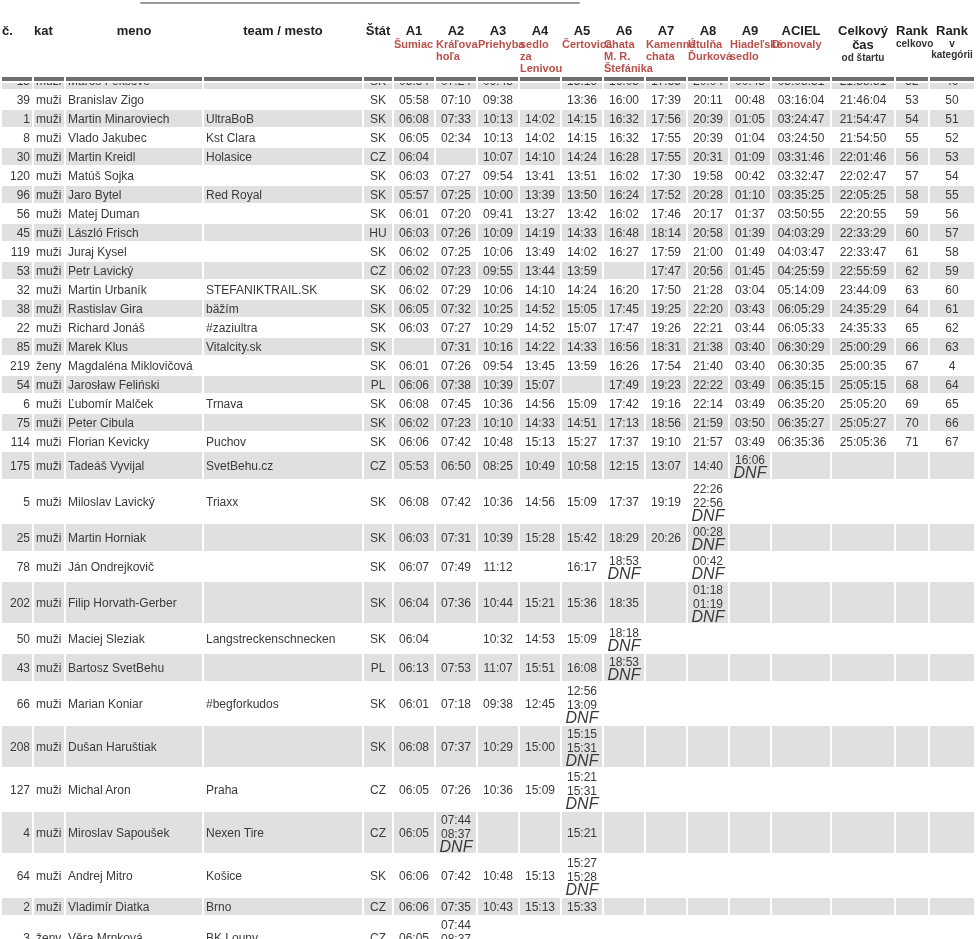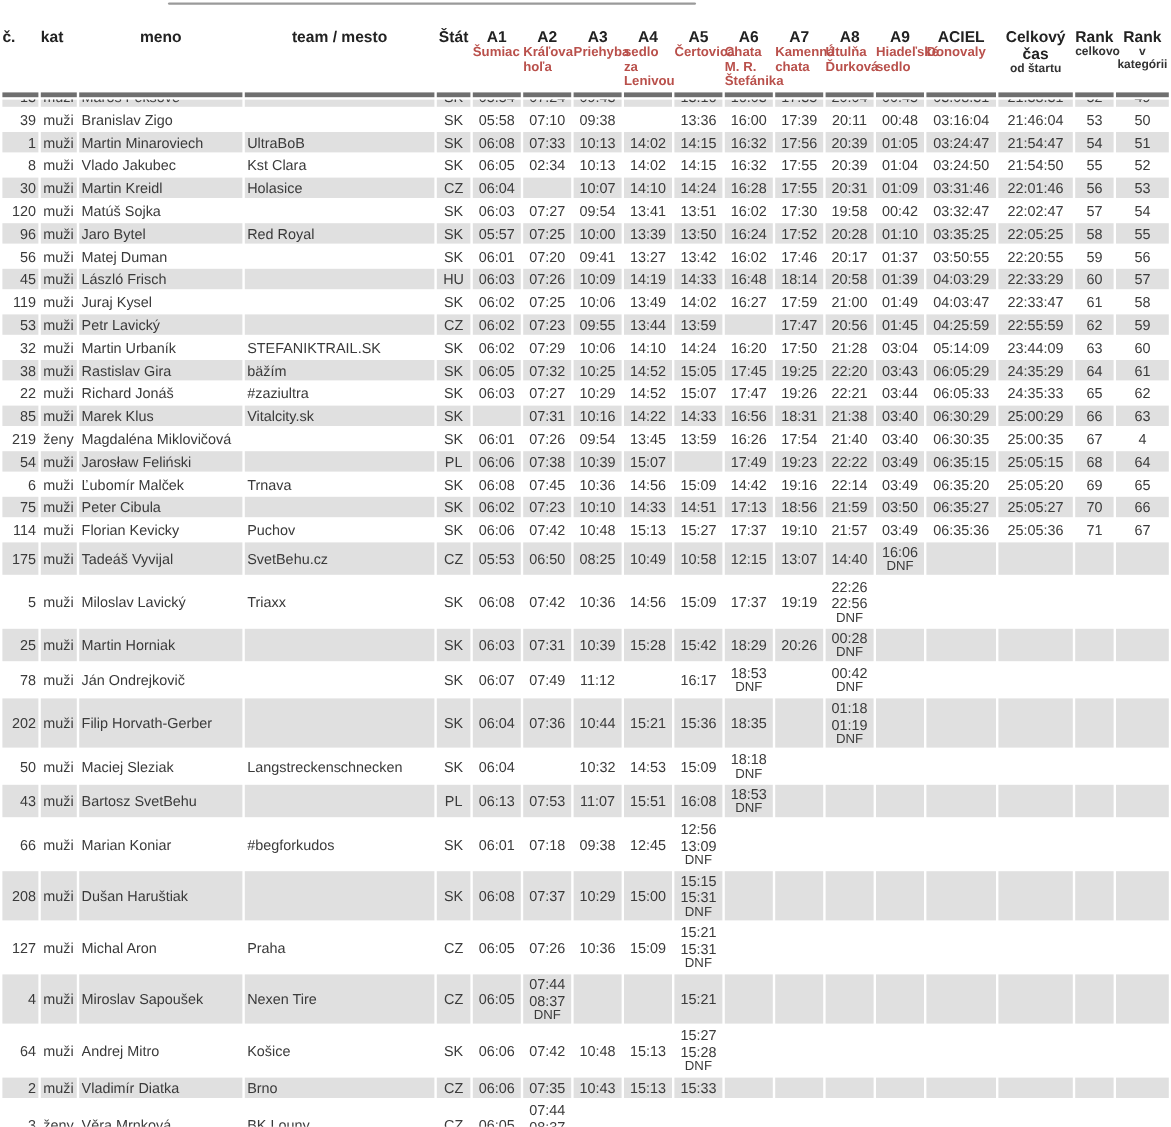--- a/index.html
+++ b/index.html
@@ -29,21 +29,21 @@
     padding:1px 2px;height:15px;overflow:hidden;
   }
   tr.gray td{background:#e0e0e0;}
   tr.white td{background:#ffffff;}
   td.r{text-align:right;margin-left:37px;}
   td.l{text-align:left;}
   td.c{text-align:center;}
   td .cw{overflow:hidden;}
   tr.partial td{height:6px;padding:0 2px;}
   tr.partial td .cw{margin-top:-10px;}
-  .dnf{font-size:11px;line-height:11px;color:#3a3a3a;}
+  .dnf{font-size:16px;line-height:11px;color:#3a3a3a;font-style:italic;}
   .line{white-space:nowrap;}
 </style>
 </head>
 <body>
 
 <div class="top-line"></div>
 
 <table class="results">
   <colgroup>
     <col style="width:30px">
@@ -1747,21 +1747,21 @@
             <div class="line">14:56</div>
           </div>
         </td>
         <td class="c">
           <div class="cw">
             <div class="line">15:09</div>
           </div>
         </td>
         <td class="c">
           <div class="cw">
-            <div class="line">14:42</div>
+            <div class="line">17:42</div>
           </div>
         </td>
         <td class="c">
           <div class="cw">
             <div class="line">19:16</div>
           </div>
         </td>
         <td class="c">
           <div class="cw">
             <div class="line">22:14</div>

